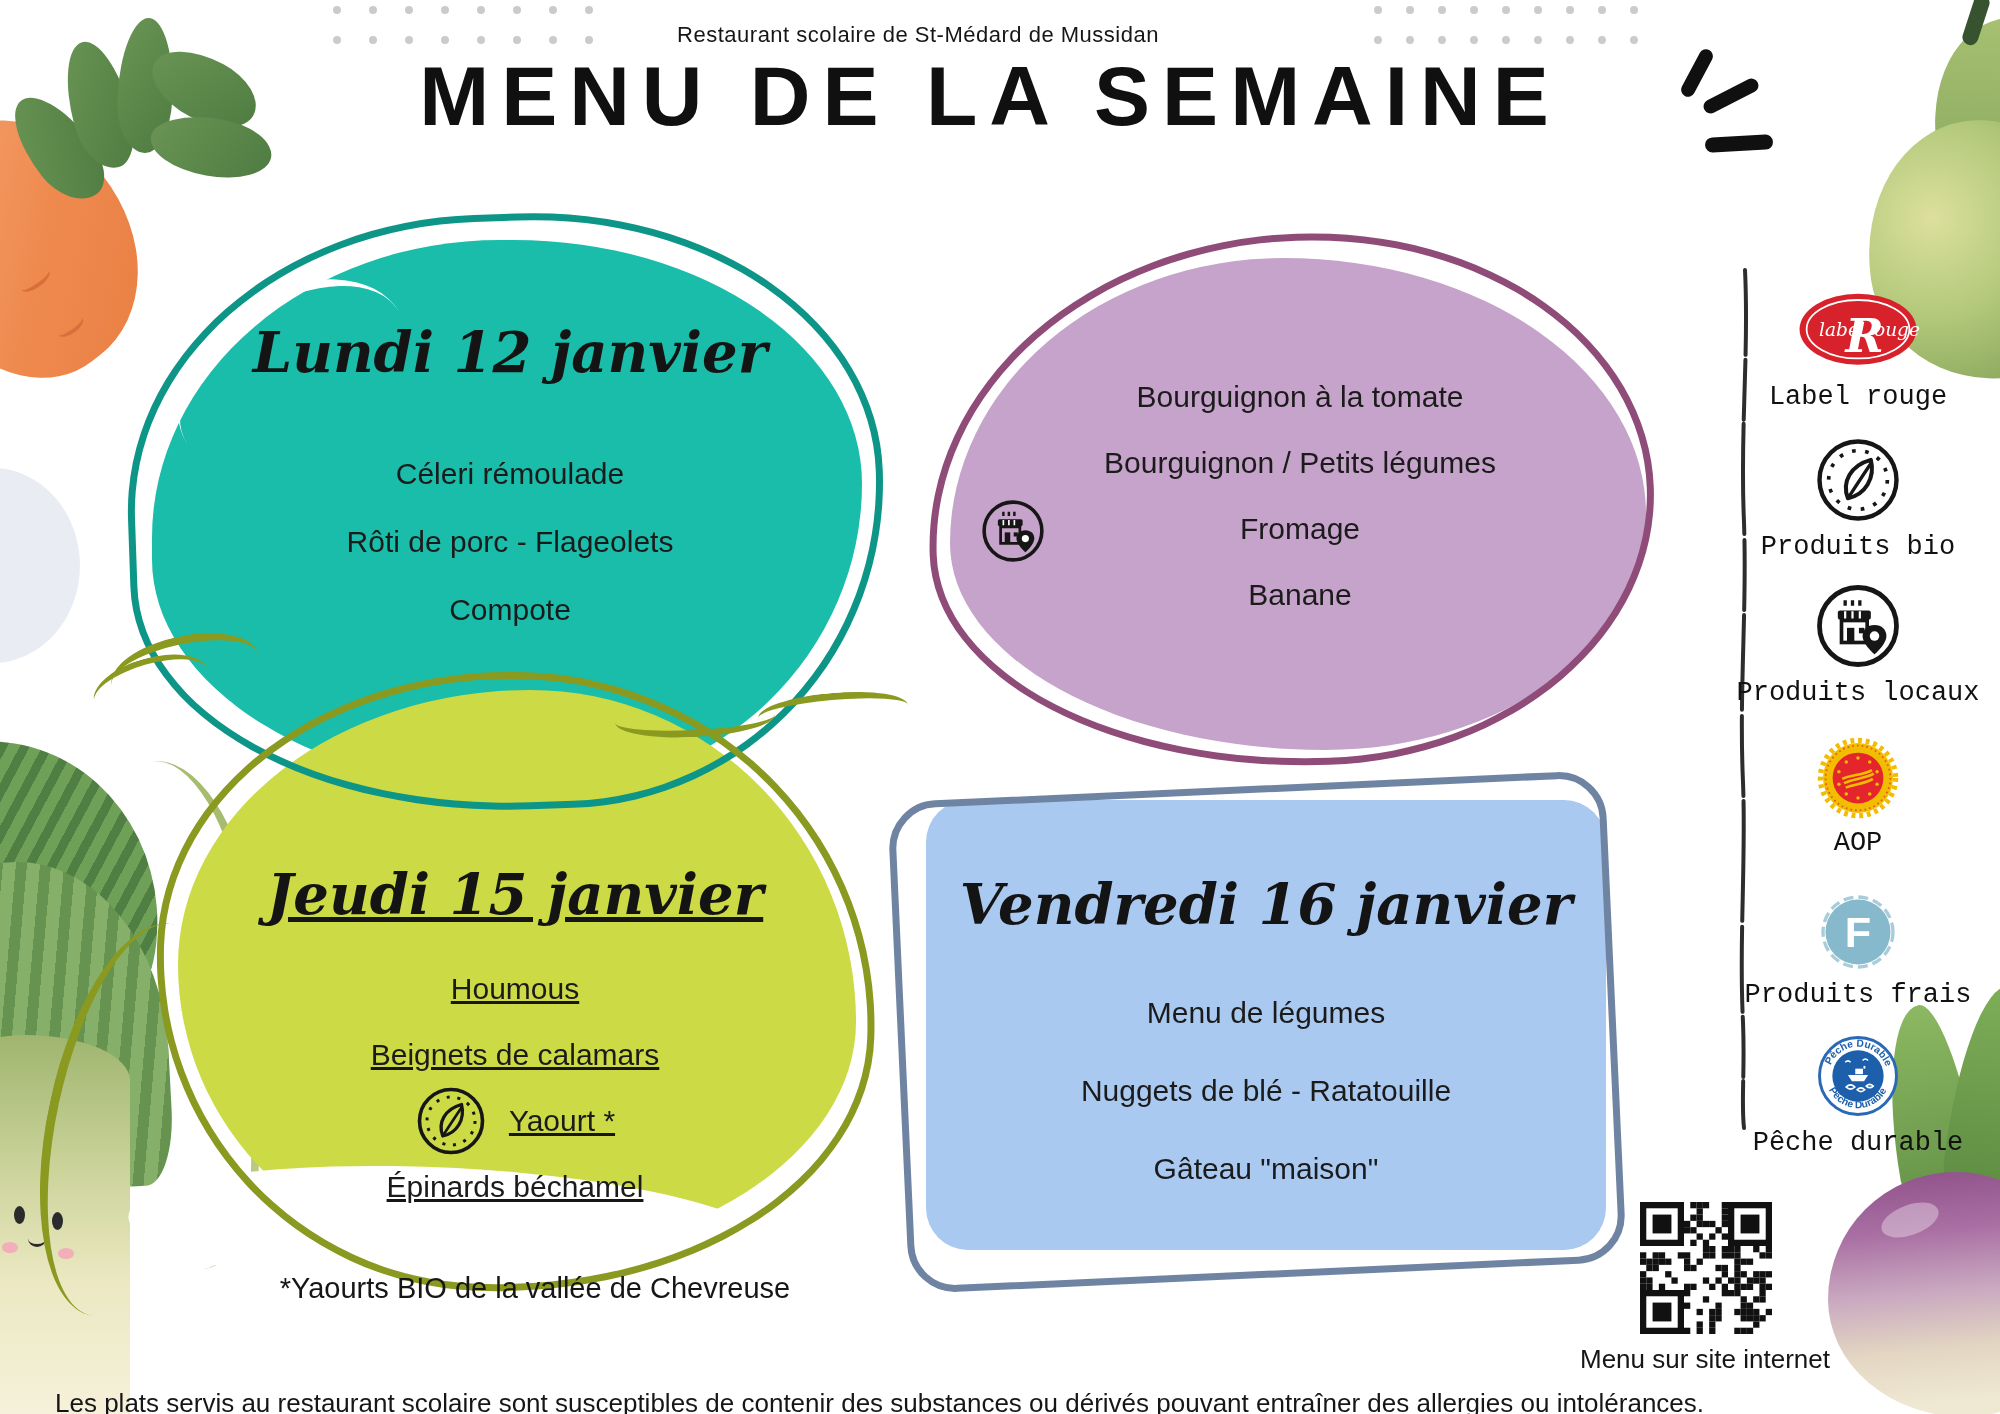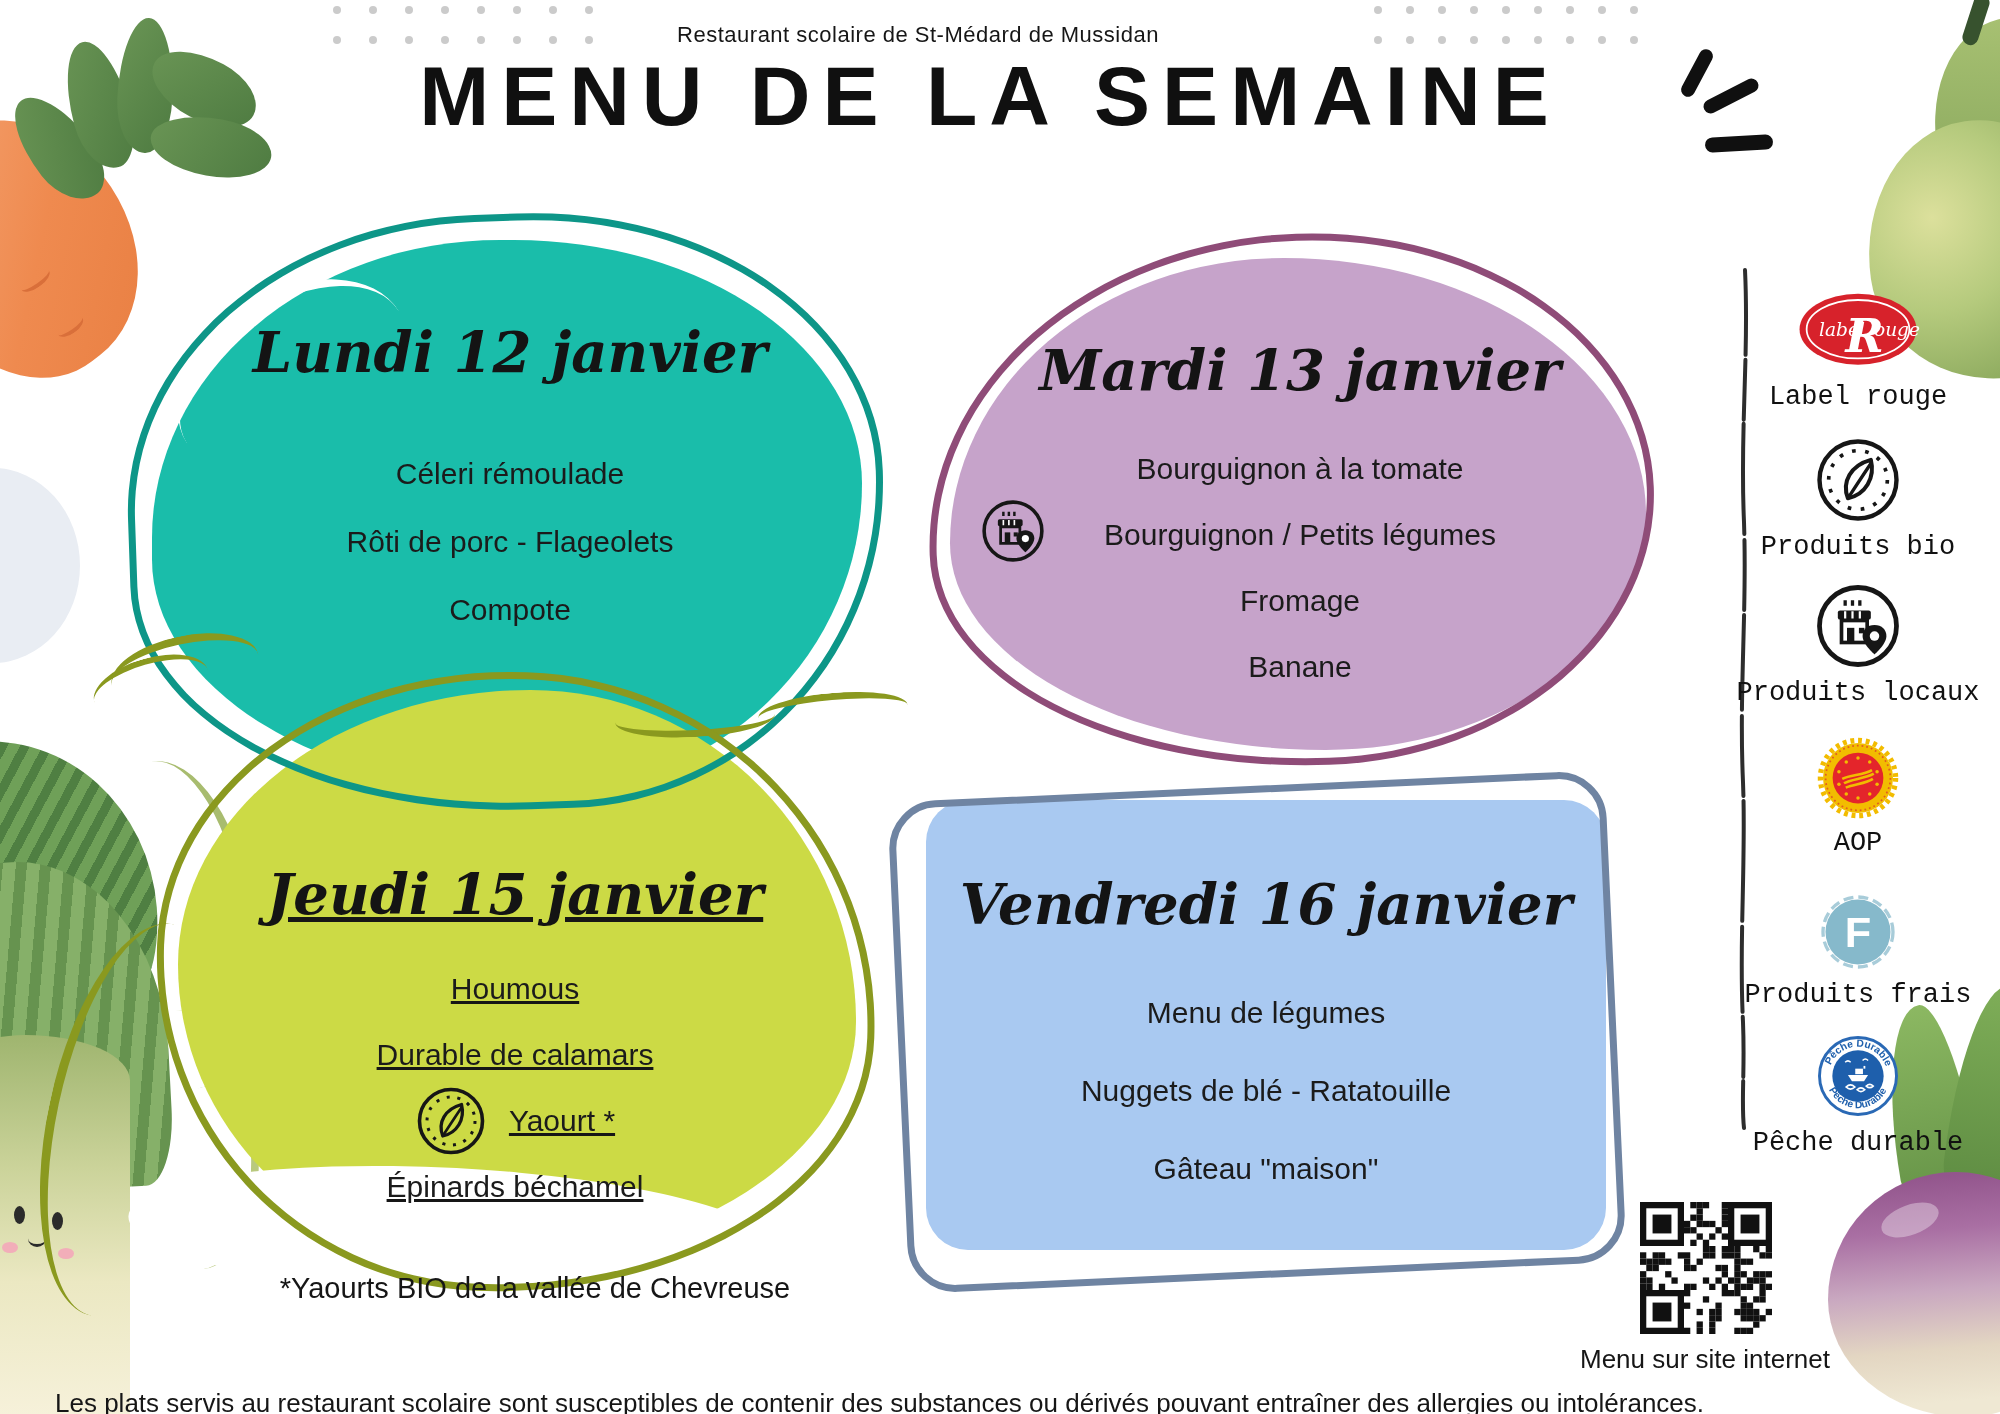--- a/index.html
+++ b/index.html
@@ -332,21 +332,20 @@
     </div>
   </div>
 
   <div>
     <div class="card-fill mardi-fill"></div>
     <div class="card-outline mardi-outline"></div>
     <div class="card-content mardi-content">
       <svg class="mardi-local-icon">
           <use href="#sym-shop"></use>
         </svg>
-      <div class="card-title">Mardi 13 janvier</div>
       <div class="card-items">
         <div class="card-item">
             <span>Bourguignon à la tomate</span>
           </div>
         <div class="card-item">
             <span>Bourguignon / Petits légumes</span>
           </div>
         <div class="card-item">
             <span>Fromage</span>
           </div>
@@ -366,21 +365,21 @@
     <div class="abs jeudi-stroke4"></div>
     <div class="abs jeudi-stroke5"></div>
     <div class="card-outline jeudi-outline"></div>
     <div class="card-content jeudi-content">
       <div class="card-title">Jeudi 15 janvier</div>
       <div class="card-items">
         <div class="card-item">
             <span>Houmous</span>
           </div>
         <div class="card-item">
-            <span>Durable de calamars</span>
+            <span>Beignets de calamars</span>
           </div>
         <div class="card-item">
           <svg class="bio-icon">
               <use href="#sym-leaf"></use>
             </svg>
           <span>Yaourt *</span>
         </div>
         <div class="card-item">
             <span>Épinards béchamel</span>
           </div>

